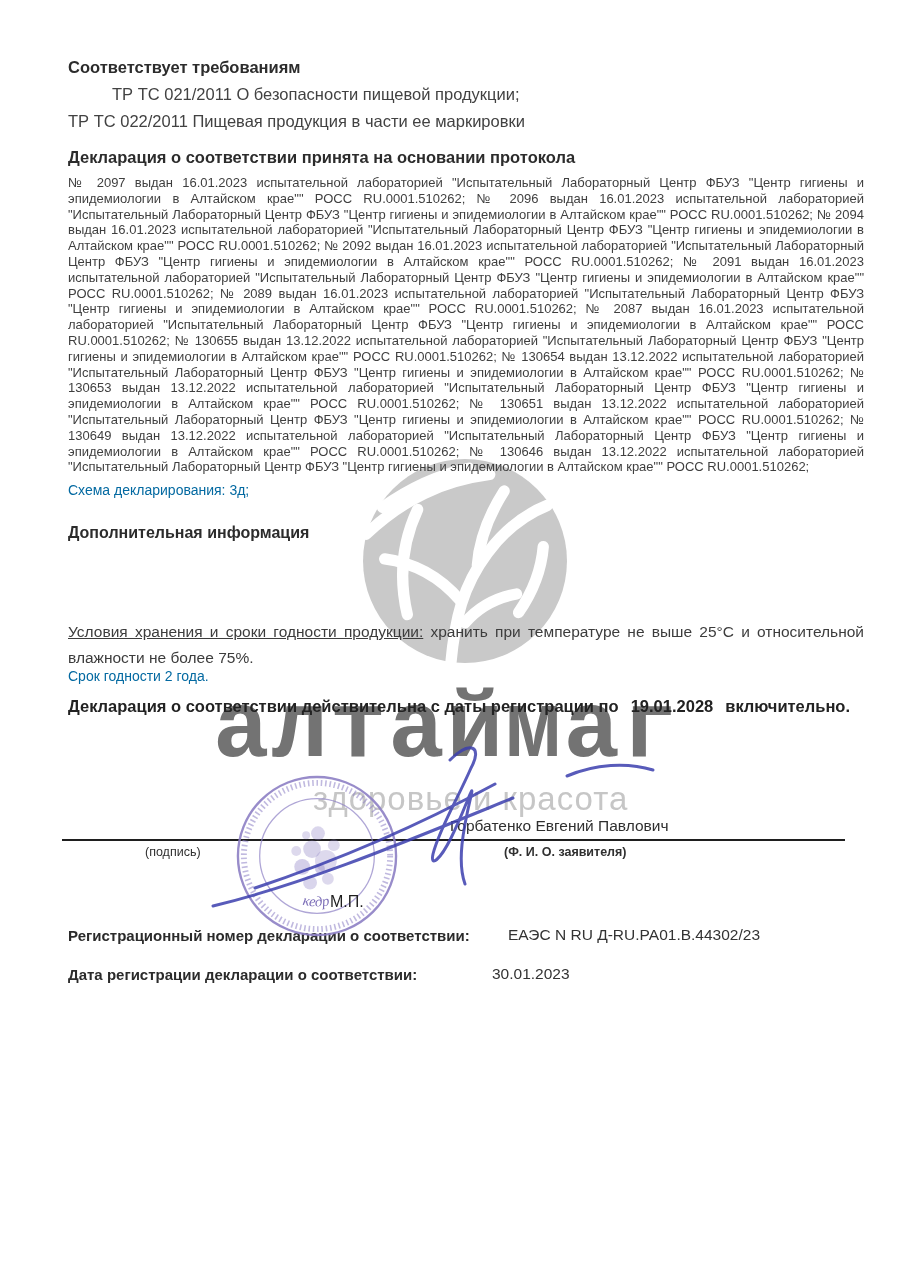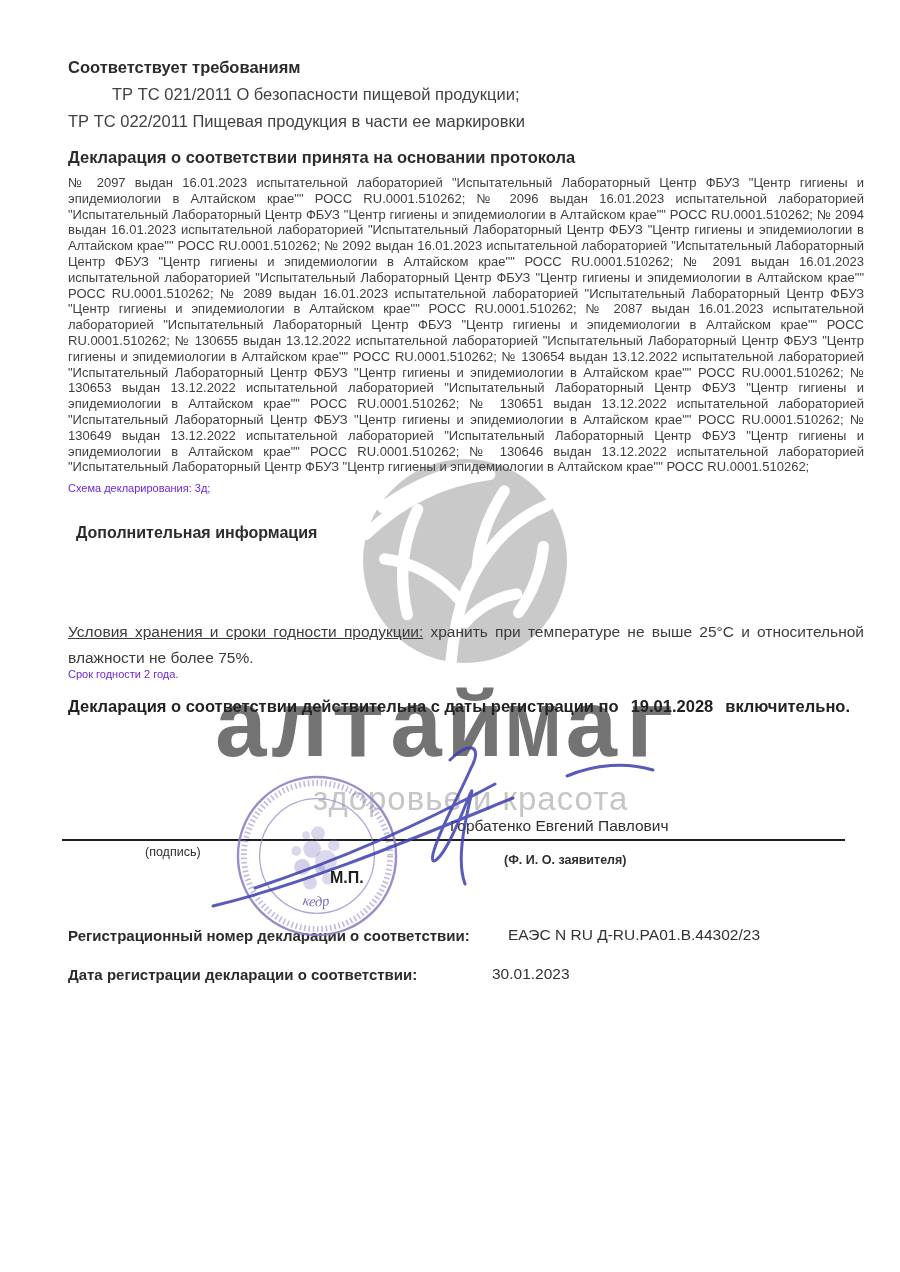--- a/index.html
+++ b/index.html
@@ -12,34 +12,34 @@
     color:#3a3a3a;
     overflow:hidden;
   }
   .abs{position:absolute;}
   .h-bold{font-weight:bold;color:#2c2c2c;font-size:16.5px;}
   .body-line{font-size:16.5px;color:#424242;}
   .proto-body{
     width:796px;font-size:13px;line-height:15.8px;color:#3f3f3f;
     text-align:justify;z-index:2;
   }
-  .mid-line{font-size:11px;color:#6d28d9;}
+  .mid-line{font-size:14px;color:#0369a1;}
   .mid-par{width:796px;font-size:15.5px;line-height:25.8px;color:#3c3c3c;text-align:justify;z-index:2;}
   .underlined{text-decoration:underline;}
   .validity{font-weight:bold;color:#222;font-size:16.5px;z-index:2;}
   .validity .gap{display:inline-block;width:12px;}
   .wm-brand{
     font-size:94px;font-weight:bold;color:#737373;letter-spacing:2px;
     z-index:0;line-height:1;font-family:Liberation Mono, monospace;
   }
   .wm-tagline{font-size:33px;color:#c6c6c6;z-index:1;letter-spacing:1px;}
   .sig-line{width:783px;border-top:2px solid #1f1f1f;height:0;z-index:2;}
   .small-caption{font-size:12.5px;color:#303030;z-index:2;}
   .applicant{font-size:15.5px;color:#2f2f2f;z-index:2;}
-  .mp{font-size:16px;color:#1e1e1e;z-index:5;font-weight:bold;}
+  .mp{font-size:16px;color:#1e1e1e;z-index:5;font-weight:normal;margin-top:24px;}
   .reg-label{font-weight:bold;font-size:15px;color:#2b2b2b;z-index:2;}
   .reg-value{font-size:15.5px;color:#333;z-index:2;}
   .z2{z-index:2;}
   svg{display:block;}
 </style>
 </head>
 <body>
 
 <div class="page">
 
@@ -63,34 +63,34 @@
 
   <div class="abs h-bold z2" style="left:68px;top:58px;">Соответствует требованиям</div>
   <div class="abs body-line z2" style="left:68px;top:85px;margin-left:44px;">ТР ТС 021/2011 О безопасности пищевой продукции;</div>
   <div class="abs body-line z2" style="left:68px;top:112px;">ТР ТС 022/2011 Пищевая продукция в части ее маркировки</div>
 
   <div class="abs h-bold z2" style="left:68px;top:148px;">Декларация о соответствии принята на основании протокола</div>
   <div class="abs proto-body" style="left:68px;top:175px;">№ 2097 выдан 16.01.2023  испытательной лабораторией "Испытательный Лабораторный Центр ФБУЗ "Центр гигиены и эпидемиологии в Алтайском крае"" РОСС RU.0001.510262; № 2096 выдан 16.01.2023  испытательной лабораторией "Испытательный Лабораторный Центр ФБУЗ "Центр гигиены и эпидемиологии в Алтайском крае"" РОСС RU.0001.510262; № 2094 выдан 16.01.2023  испытательной лабораторией "Испытательный Лабораторный Центр ФБУЗ "Центр гигиены и эпидемиологии в Алтайском крае"" РОСС RU.0001.510262; № 2092 выдан 16.01.2023  испытательной лабораторией "Испытательный Лабораторный Центр ФБУЗ "Центр гигиены и эпидемиологии в Алтайском крае"" РОСС RU.0001.510262; № 2091 выдан 16.01.2023  испытательной лабораторией "Испытательный Лабораторный Центр ФБУЗ "Центр гигиены и эпидемиологии в Алтайском крае"" РОСС RU.0001.510262; № 2089 выдан 16.01.2023  испытательной лабораторией "Испытательный Лабораторный Центр ФБУЗ "Центр гигиены и эпидемиологии в Алтайском крае"" РОСС RU.0001.510262; № 2087 выдан 16.01.2023  испытательной лабораторией "Испытательный Лабораторный Центр ФБУЗ "Центр гигиены и эпидемиологии в Алтайском крае"" РОСС RU.0001.510262; № 130655 выдан 13.12.2022  испытательной лабораторией "Испытательный Лабораторный Центр ФБУЗ "Центр гигиены и эпидемиологии в Алтайском крае"" РОСС RU.0001.510262; № 130654 выдан 13.12.2022  испытательной лабораторией "Испытательный Лабораторный Центр ФБУЗ "Центр гигиены и эпидемиологии в Алтайском крае"" РОСС RU.0001.510262; № 130653 выдан 13.12.2022  испытательной лабораторией "Испытательный Лабораторный Центр ФБУЗ "Центр гигиены и эпидемиологии в Алтайском крае"" РОСС RU.0001.510262; № 130651 выдан 13.12.2022  испытательной лабораторией "Испытательный Лабораторный Центр ФБУЗ "Центр гигиены и эпидемиологии в Алтайском крае"" РОСС RU.0001.510262; № 130649 выдан 13.12.2022  испытательной лабораторией "Испытательный Лабораторный Центр ФБУЗ "Центр гигиены и эпидемиологии в Алтайском крае"" РОСС RU.0001.510262; № 130646 выдан 13.12.2022  испытательной лабораторией "Испытательный Лабораторный Центр ФБУЗ "Центр гигиены и эпидемиологии в Алтайском крае"" РОСС RU.0001.510262;</div>
 
   <div class="abs mid-line z2" style="left:68px;top:482px;">Схема декларирования: 3д;</div>
 
-  <div class="abs h-bold z2" style="left:68px;top:524px;font-size:16px;margin-left:8px;">Дополнительная информация</div>
+  <div class="abs h-bold z2" style="left:68px;top:524px;font-size:16px;">Дополнительная информация</div>
   <div class="abs mid-par" style="left:68px;top:619px;">
     <span class="underlined">Условия хранения и сроки годности продукции:</span><span> хранить при температуре не выше 25°С и относительной влажности не более 75%.</span>
   </div>
   <div class="abs mid-line z2" style="left:68px;top:668px;">Срок годности 2 года.</div>
 
   <div class="abs validity" style="left:68px;top:697px;">
     <span>Декларация о соответствии действительна с даты регистрации по</span><span class="gap"></span><span>19.01.2028</span><span class="gap"></span><span>включительно.</span>
   </div>
 
   <div class="abs applicant" style="left:450px;top:817px;">Горбатенко Евгений Павлович</div>
   <div class="abs sig-line" style="left:62px;top:839px;"></div>
   <div class="abs small-caption" style="left:145px;top:845px;">(подпись)</div>
-  <div class="abs small-caption" style="left:504px;top:845px;font-weight:bold;margin-top:8px;">(Ф. И. О. заявителя)</div>
+  <div class="abs small-caption" style="left:504px;top:845px;font-weight:bold;">(Ф. И. О. заявителя)</div>
   <div class="abs mp" style="left:330px;top:869px;">М.П.</div>
 
   <svg class="abs" style="left:233px;top:772px;z-index:4;" width="168" height="168" viewBox="0 0 170 170">
     <g stroke="#8d80c4" fill="none">
       <circle cx="85" cy="85" r="80" stroke-width="2.4" opacity="0.9"></circle>
       <circle cx="85" cy="85" r="74" stroke-width="6" stroke-dasharray="1.6 2.8" opacity="0.55"></circle>
       <circle cx="85" cy="85" r="58" stroke-width="1.3" opacity="0.7"></circle>
     </g>
     <g fill="#8d80c4">
       <circle cx="80" cy="78" r="9" opacity="0.35"></circle>

